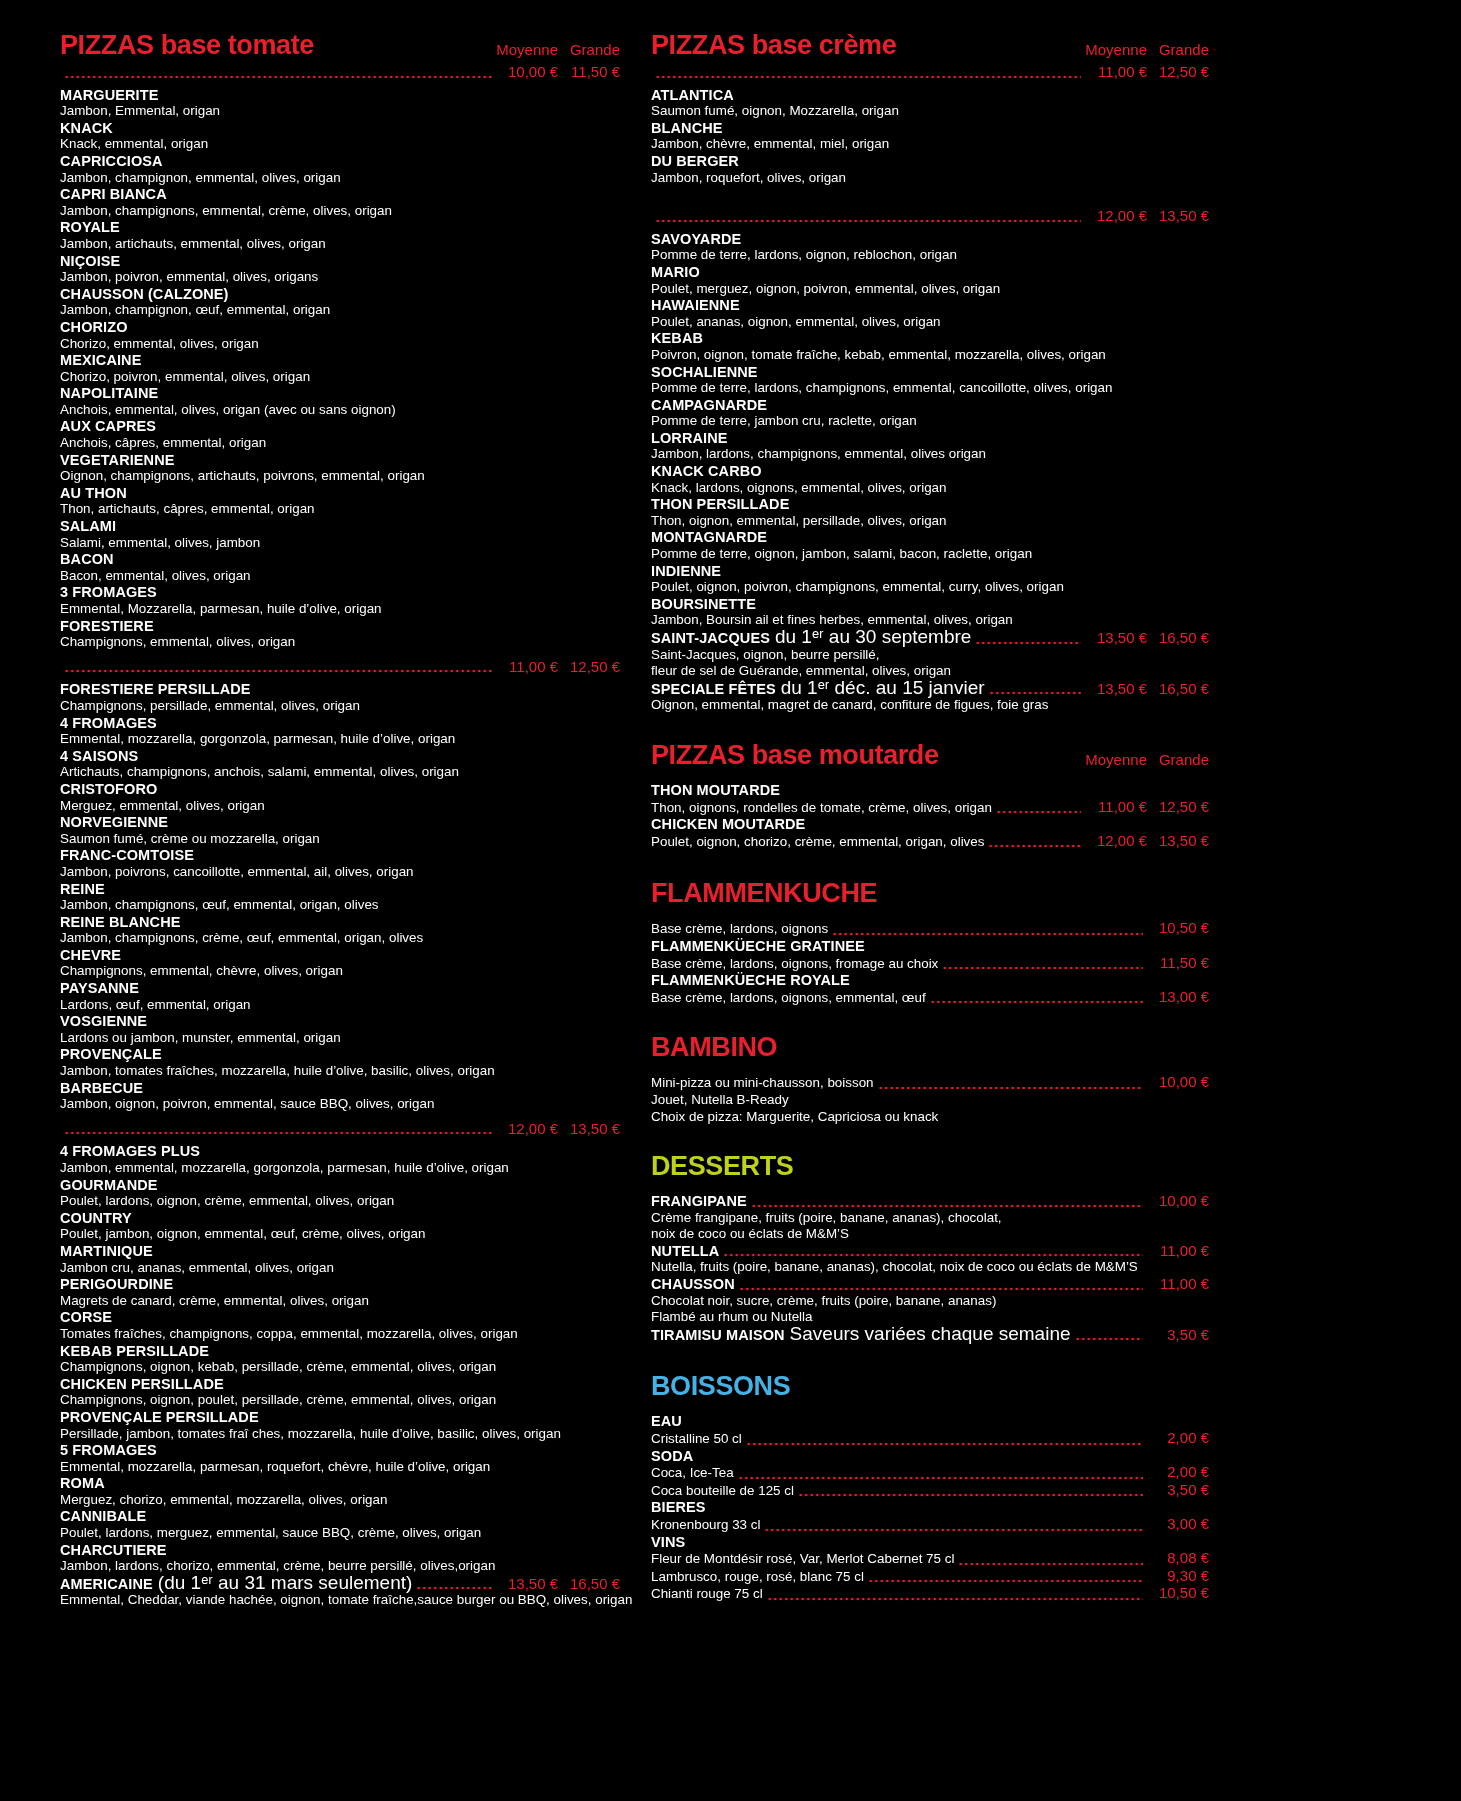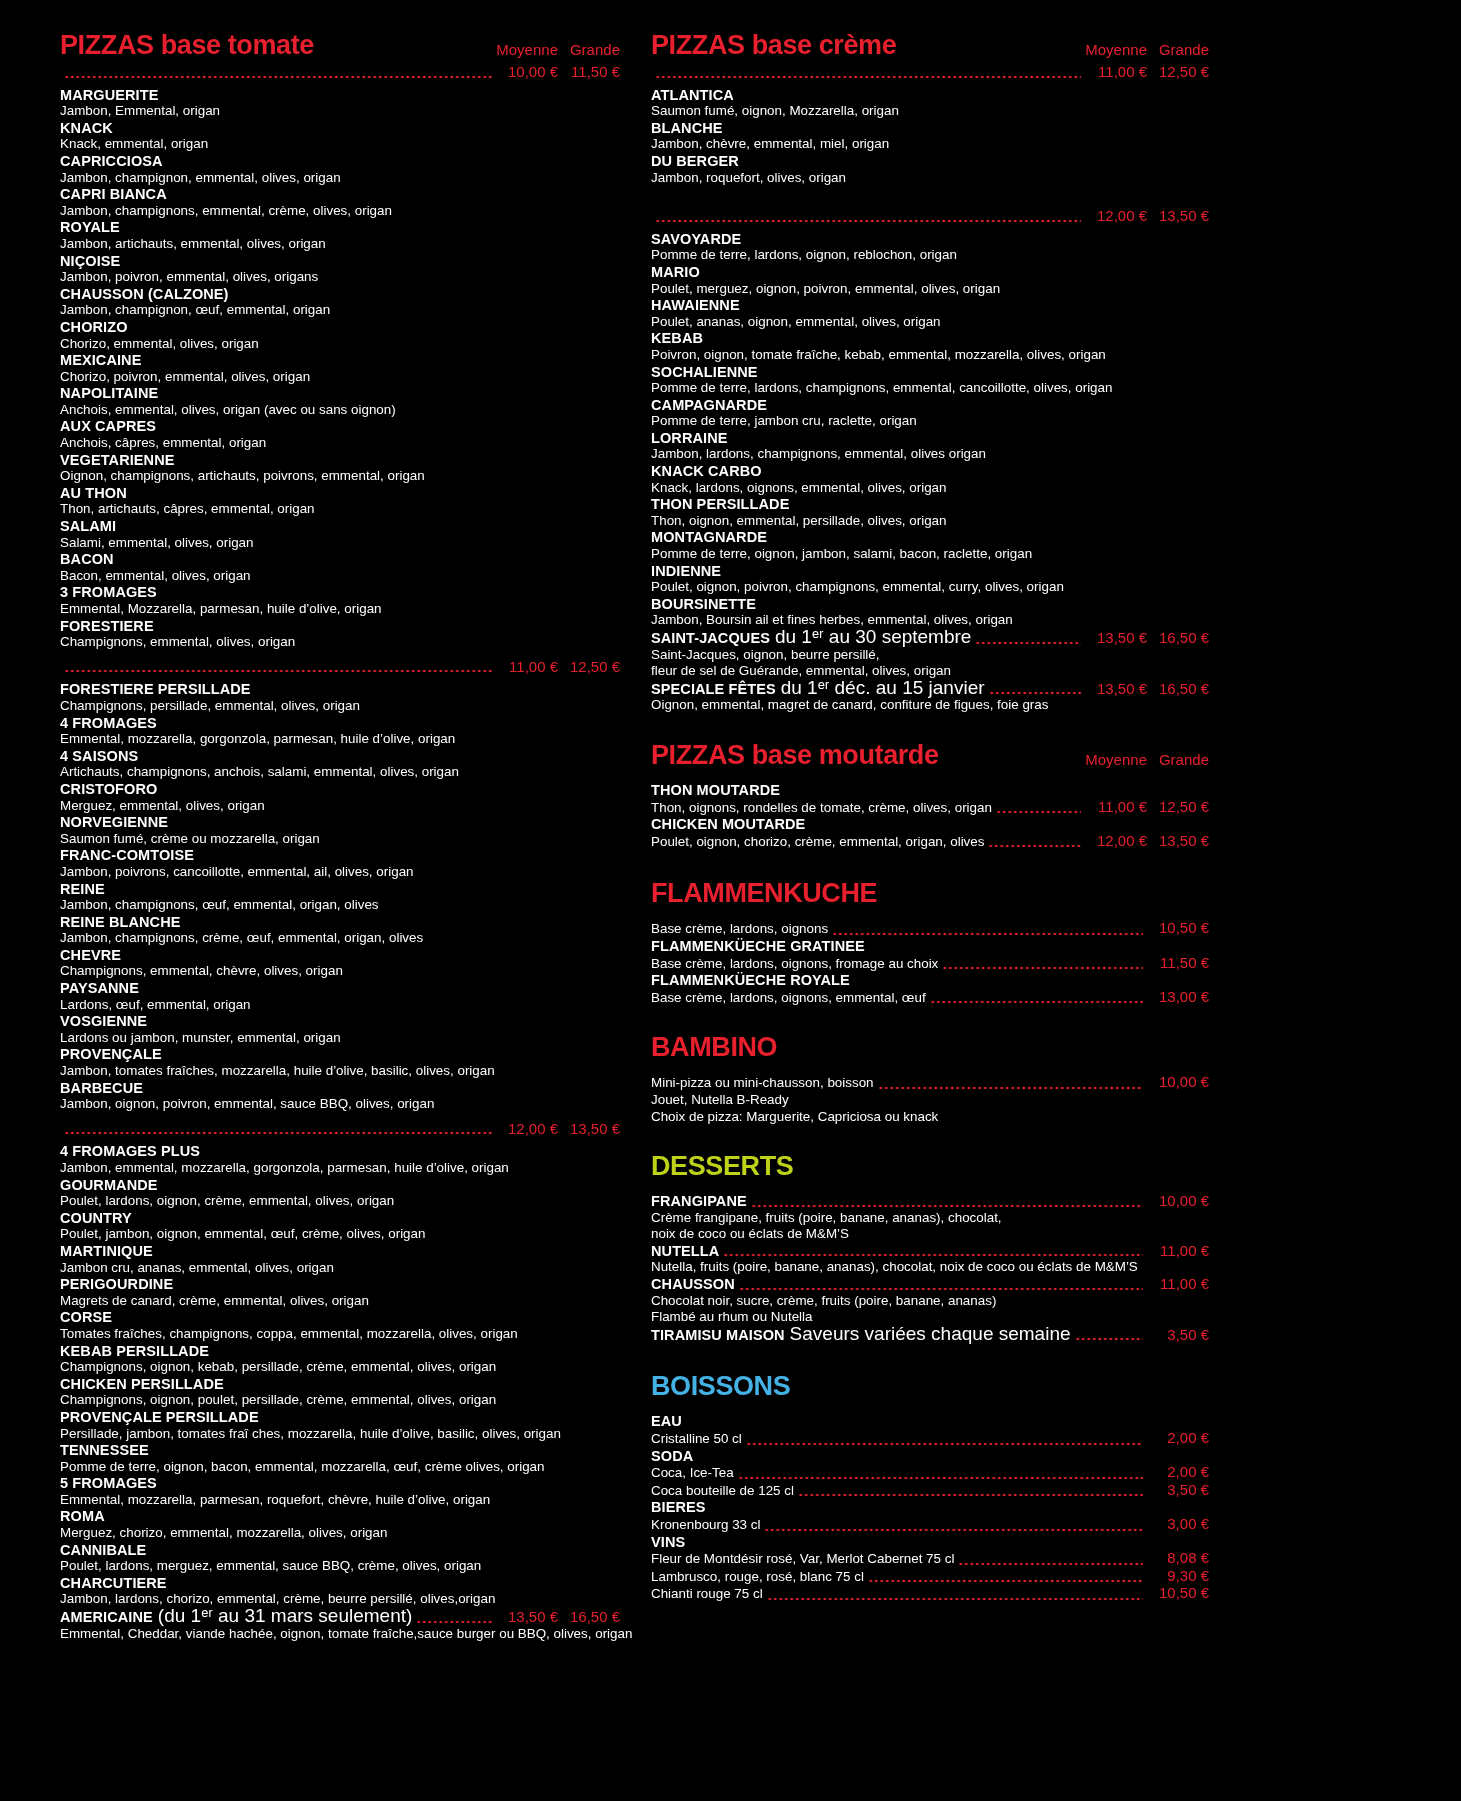--- a/index.html
+++ b/index.html
@@ -150,21 +150,21 @@
             </div>
             <div class="row">
               <span class="item-desc">Thon, artichauts, câpres, emmental, origan</span>
             </div>
           </div>
           <div class="item">
             <div class="row">
               <span class="item-name">SALAMI</span>
             </div>
             <div class="row">
-              <span class="item-desc">Salami, emmental, olives, origan</span>
+              <span class="item-desc">Salami, emmental, olives, jambon</span>
             </div>
           </div>
           <div class="item">
             <div class="row">
               <span class="item-name">BACON</span>
             </div>
             <div class="row">
               <span class="item-desc">Bacon, emmental, olives, origan</span>
             </div>
           </div>
@@ -365,28 +365,20 @@
             <div class="row">
               <span class="item-desc">Champignons, oignon, poulet, persillade, crème, emmental, olives, origan</span>
             </div>
           </div>
           <div class="item">
             <div class="row">
               <span class="item-name">PROVENÇALE PERSILLADE</span>
             </div>
             <div class="row">
               <span class="item-desc">Persillade, jambon, tomates fraî ches, mozzarella, huile d’olive, basilic, olives, origan</span>
-            </div>
-          </div>
-          <div class="item">
-            <div class="row">
-              <span class="item-name">TENNESSEE</span>
-            </div>
-            <div class="row">
-              <span class="item-desc">Pomme de terre, oignon, bacon, emmental, mozzarella, œuf, crème olives, origan</span>
             </div>
           </div>
           <div class="item">
             <div class="row">
               <span class="item-name">5 FROMAGES</span>
             </div>
             <div class="row">
               <span class="item-desc">Emmental, mozzarella, parmesan, roquefort, chèvre, huile d’olive, origan</span>
             </div>
           </div>

